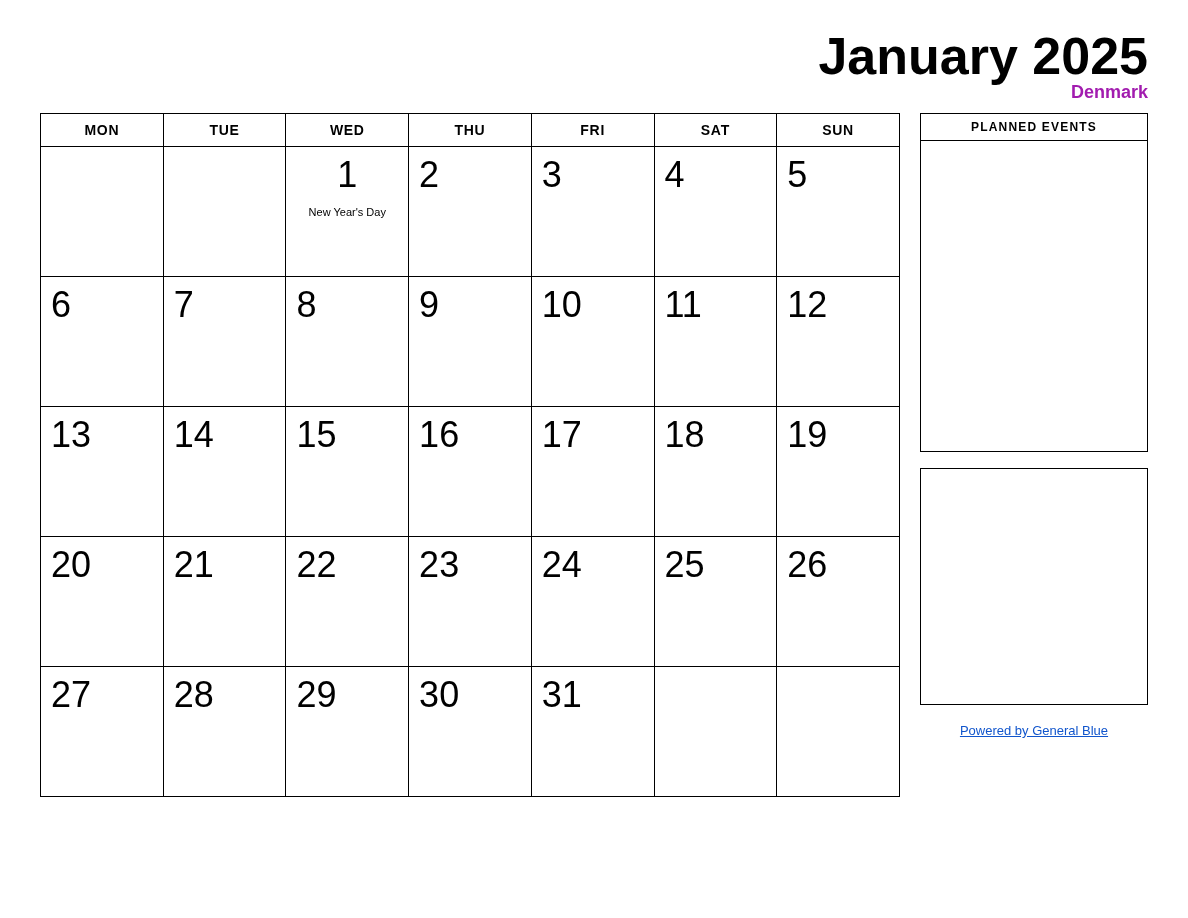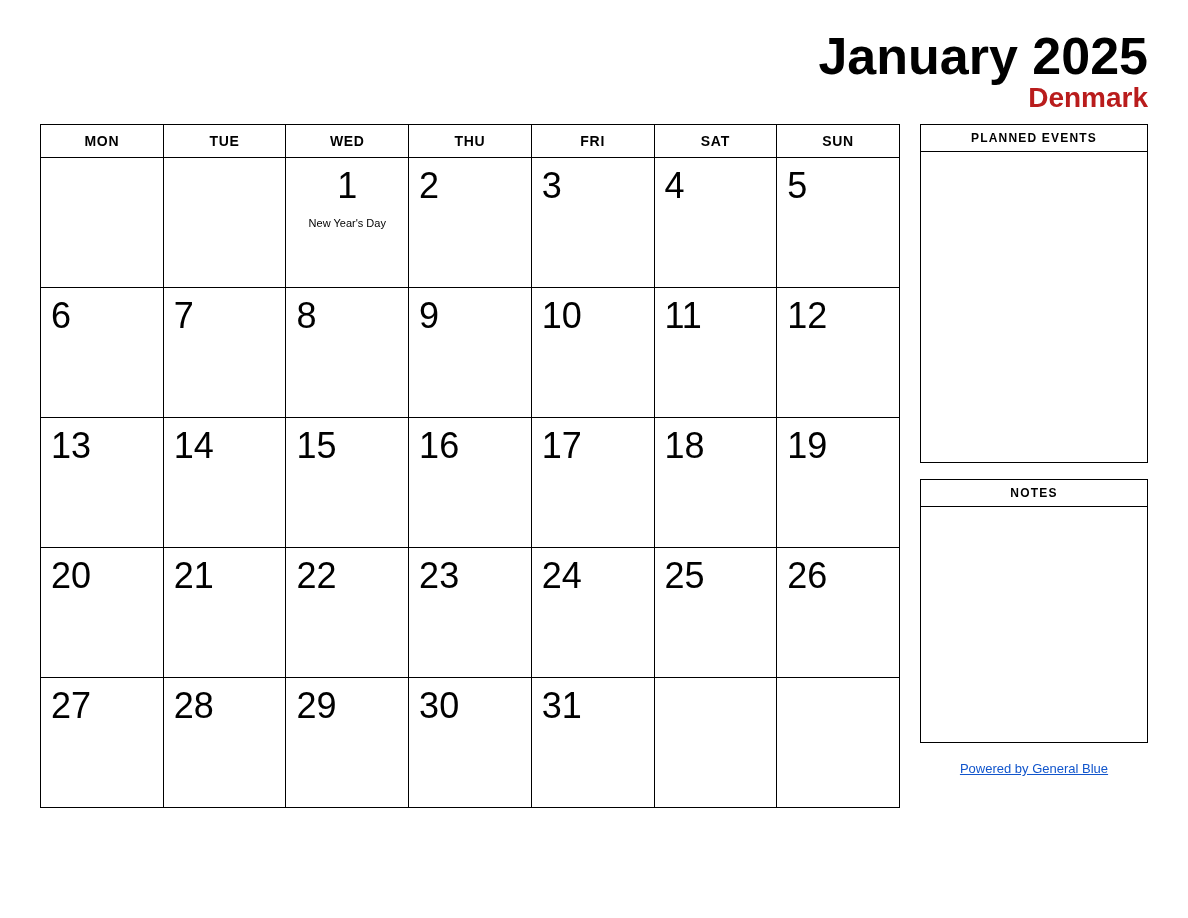--- a/index.html
+++ b/index.html
@@ -26,23 +26,23 @@
     }
 
     .month-title {
       font-size: 52px;
       font-weight: 900;
       color: #000;
       line-height: 1;
     }
 
     .country-title {
-      font-size: 28px;
+      font-size: 18px;
       font-weight: 900;
-      color: #b91c1c;
+      color: #a21caf;
     }
 
     .main-layout {
       display: flex;
       gap: 20px;
       align-items: flex-start;
     }
 
     .calendar-section {
       flex: 1;
@@ -274,21 +274,20 @@
     </table>
   </div>
 
   <div class="sidebar">
     <div class="sidebar-box">
       <div class="sidebar-box-header">PLANNED EVENTS</div>
       <div class="sidebar-box-body planned-events-body"></div>
     </div>
 
     <div class="sidebar-box">
-      <div class="sidebar-box-header">NOTES</div>
       <div class="sidebar-box-body notes-body"></div>
     </div>
 
     <div class="footer">
       <a href="#">Powered by General Blue</a>
     </div>
   </div>
 </div>
 
 </body></html>

